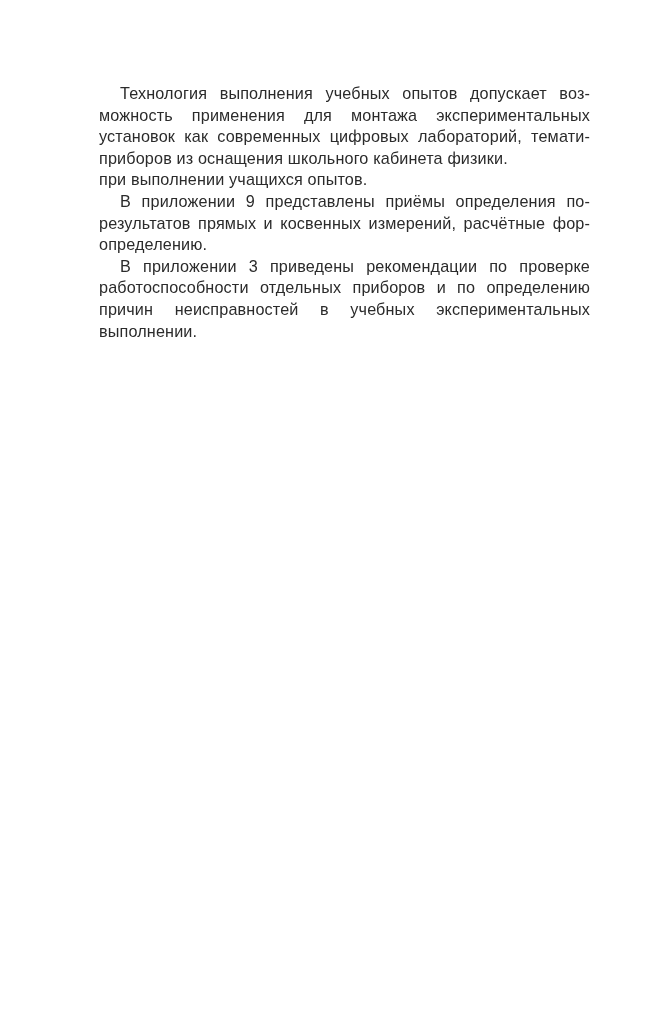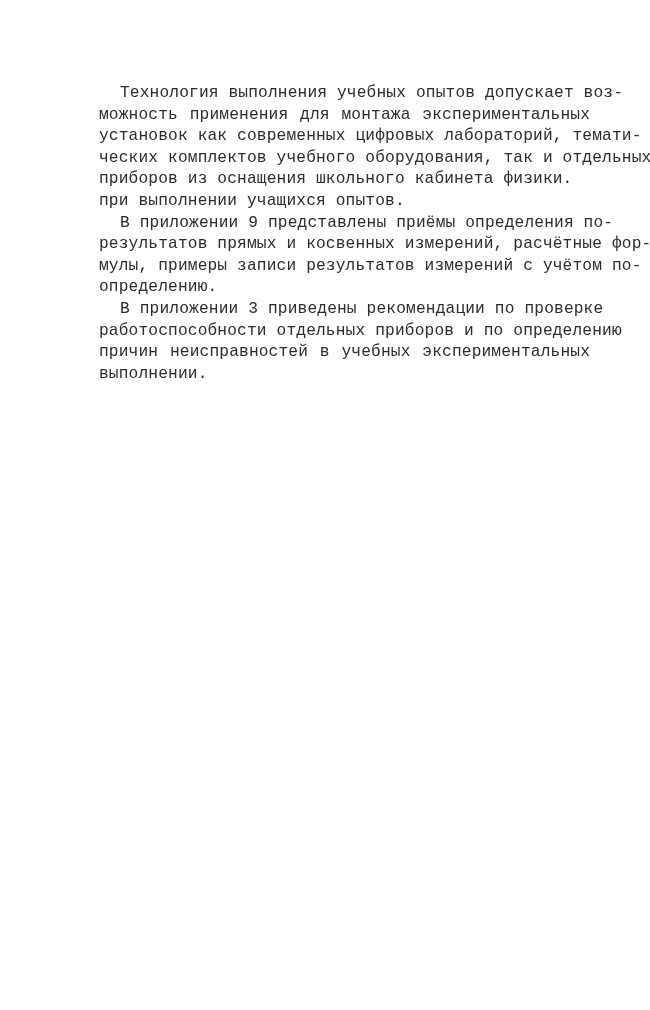--- a/index.html
+++ b/index.html
@@ -11,21 +11,21 @@
       width: 650px;
       height: 1010px;
       position: relative;
       overflow: hidden;
     }
     .page {
       position: absolute;
       left: 99px;
       top: 83px;
       width: 491px;
-      font-family: Liberation Mono, monospace;
+      font-family: Liberation Sans, sans-serif;
       font-size: 16.2px;
       line-height: 21.6px;
       color: #2b2b2b;
       letter-spacing: 0.15px;
     }
     .para {
       margin: 0;
     }
     .line {
       display: block;
@@ -44,32 +44,30 @@
   </style>
 </head>
 <body>
 
 <div class="page">
 
   <div class="para">
     <span class="line indent">Технология выполнения учебных опытов допускает воз-</span>
     <span class="line">можность применения для монтажа экспериментальных</span>
     <span class="line">установок как современных цифровых лабораторий, темати-</span>
-    <span class="line">ческих комплектов учебного оборудования, так и отдельных</span>
     <span class="line last">приборов из оснащения школьного кабинета физики.</span>
   </div>
 
   <div class="para">
     <span class="line last">при выполнении учащихся опытов.</span>
   </div>
 
   <div class="para">
     <span class="line indent">В приложении 9 представлены приёмы определения по-</span>
     <span class="line">результатов прямых и косвенных измерений, расчётные фор-</span>
-    <span class="line">мулы, примеры записи результатов измерений с учётом по-</span>
     <span class="line last">определению.</span>
   </div>
 
   <div class="para">
     <span class="line indent">В приложении 3 приведены рекомендации по проверке</span>
     <span class="line">работоспособности отдельных приборов и по определению</span>
     <span class="line">причин неисправностей в учебных экспериментальных</span>
     <span class="line last">выполнении.</span>
   </div>
 

